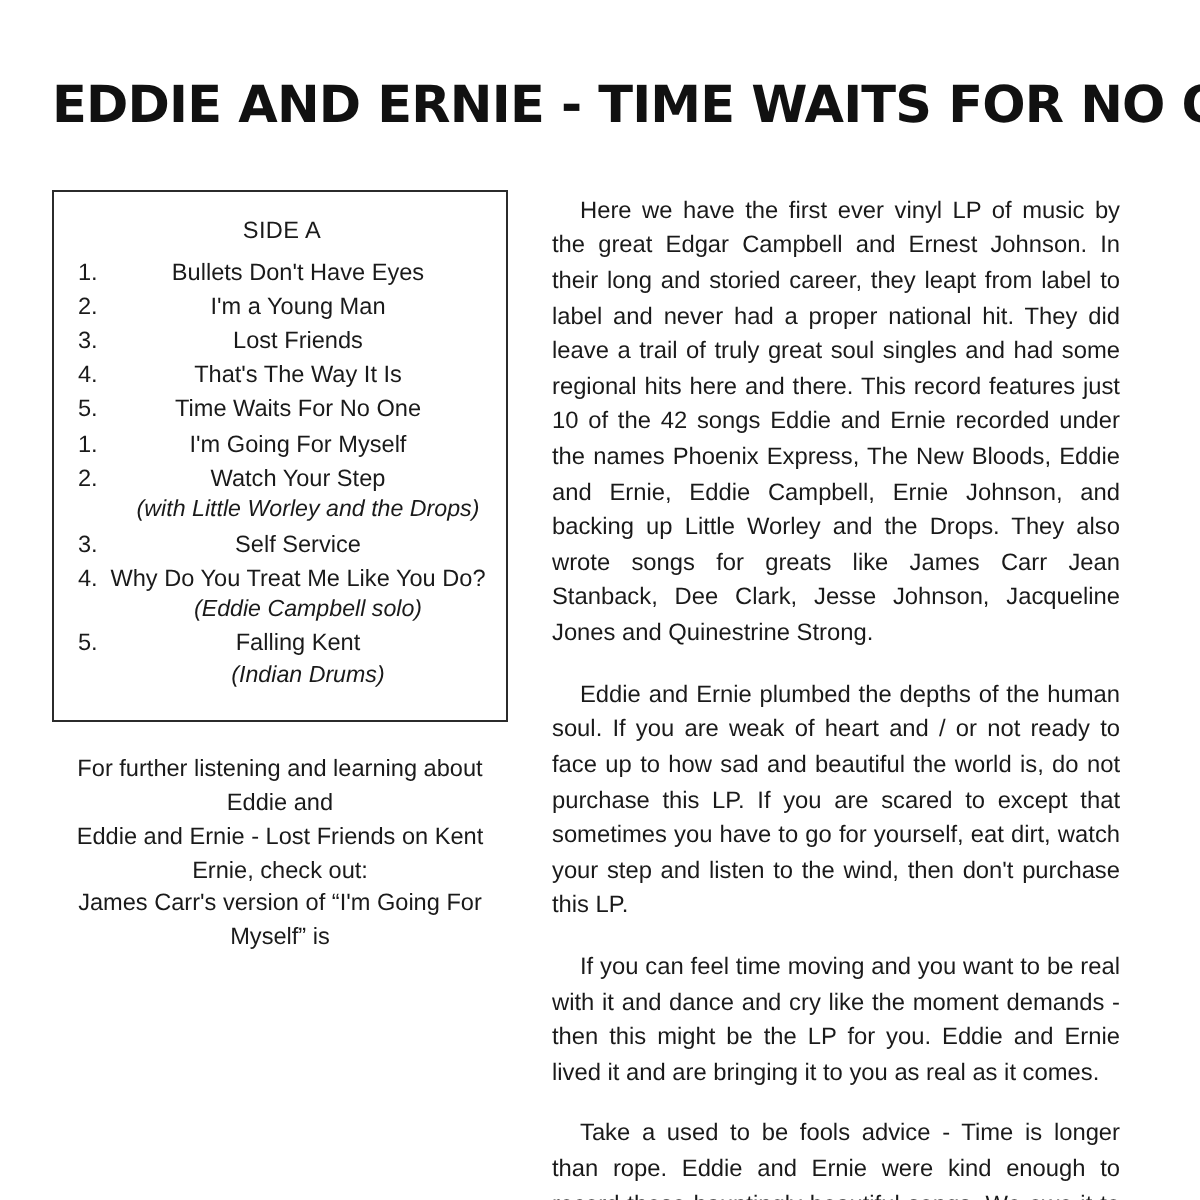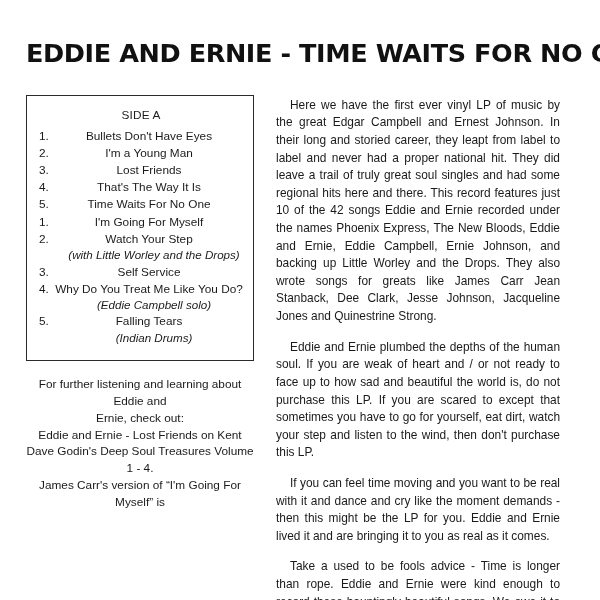--- a/index.html
+++ b/index.html
@@ -123,29 +123,28 @@
           <li><span class="num">3.</span><span>Lost Friends</span></li>
           <li><span class="num">4.</span><span>That's The Way It Is</span></li>
           <li><span class="num">5.</span><span>Time Waits For No One</span></li>
         </ol>
 
         <ol class="tracks">
           <li><span class="num">1.</span><span>I'm Going For Myself</span></li>
           <li><span class="num">2.</span><span>Watch Your Step</span><span class="track-sub">(with Little Worley and the Drops)</span></li>
           <li><span class="num">3.</span><span>Self Service</span></li>
           <li><span class="num">4.</span><span>Why Do You Treat Me Like You Do?</span><span class="track-sub">(Eddie Campbell solo)</span></li>
-          <li><span class="num">5.</span><span>Falling Tears</span><span class="track-sub">(Indian Drums)</span></li>
+          <li><span class="num">5.</span><span>Falling Kent</span><span class="track-sub">(Indian Drums)</span></li>
         </ol>
       </div>
 
       <div class="further">
         <p>For further listening and learning about Eddie and</p>
+        <p>Eddie and Ernie - Lost Friends on Kent</p>
         <p>Ernie, check out:</p>
-        <p>Eddie and Ernie - Lost Friends on Kent</p>
-        <p>Dave Godin's Deep Soul Treasures Volume 1 - 4.</p>
         <p>James Carr's version of “I'm Going For Myself” is</p>
       </div>
 
     </div>
 
     <div class="col-right">
       <p class="body-para">Here we have the first ever vinyl LP of music by the great Edgar Campbell and Ernest Johnson.  In their long and storied career, they leapt from label to label and never had a proper national hit. They did leave a trail of truly great soul singles and had some regional hits here and there. This record features just 10 of the 42 songs Eddie and Ernie recorded under the names Phoenix Express, The New Bloods, Eddie and Ernie,  Eddie Campbell, Ernie Johnson, and backing up Little Worley and the Drops. They also wrote songs for greats like James Carr Jean Stanback, Dee Clark, Jesse Johnson, Jacqueline Jones and Quinestrine Strong.</p>
       <p class="body-para">Eddie and Ernie plumbed the depths of the human soul. If you are weak of heart and / or not ready to face up to how sad and beautiful the world is, do not purchase this LP.   If you are scared to except that sometimes you have to go for yourself, eat dirt, watch your step and listen to the wind, then don't purchase this LP.</p>
       <p class="body-para">If you can feel time moving and you want to be real with it and dance and cry like the moment demands - then this might be the LP for you.  Eddie and Ernie lived it and are bringing it to you as real as it comes.</p>
       <p class="body-para">Take a used to be fools advice - Time is longer than rope. Eddie and Ernie were kind enough to record these hauntingly beautiful songs.   We owe it to them to listen....</p>

